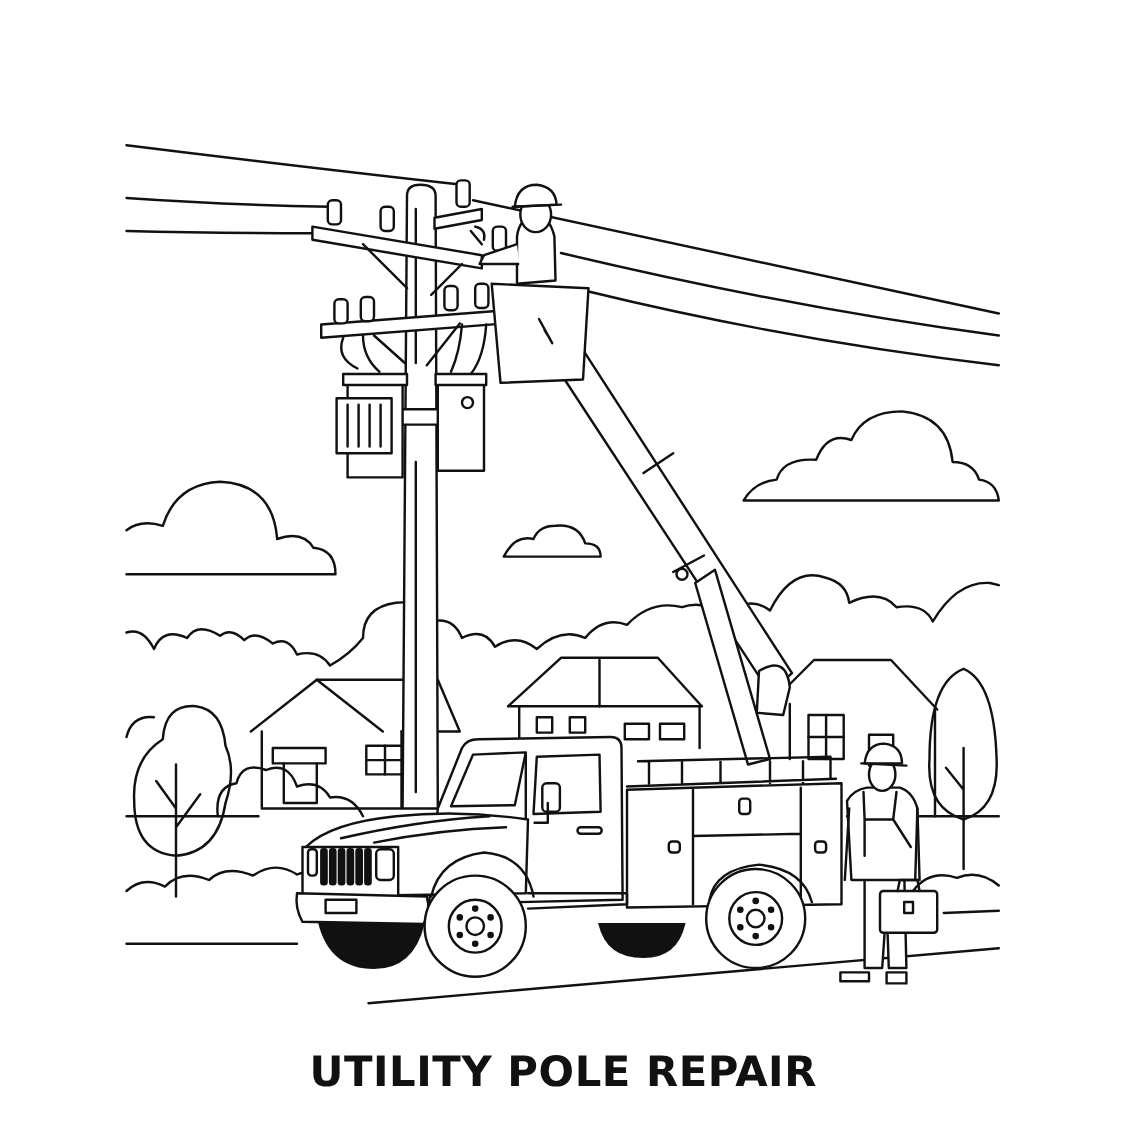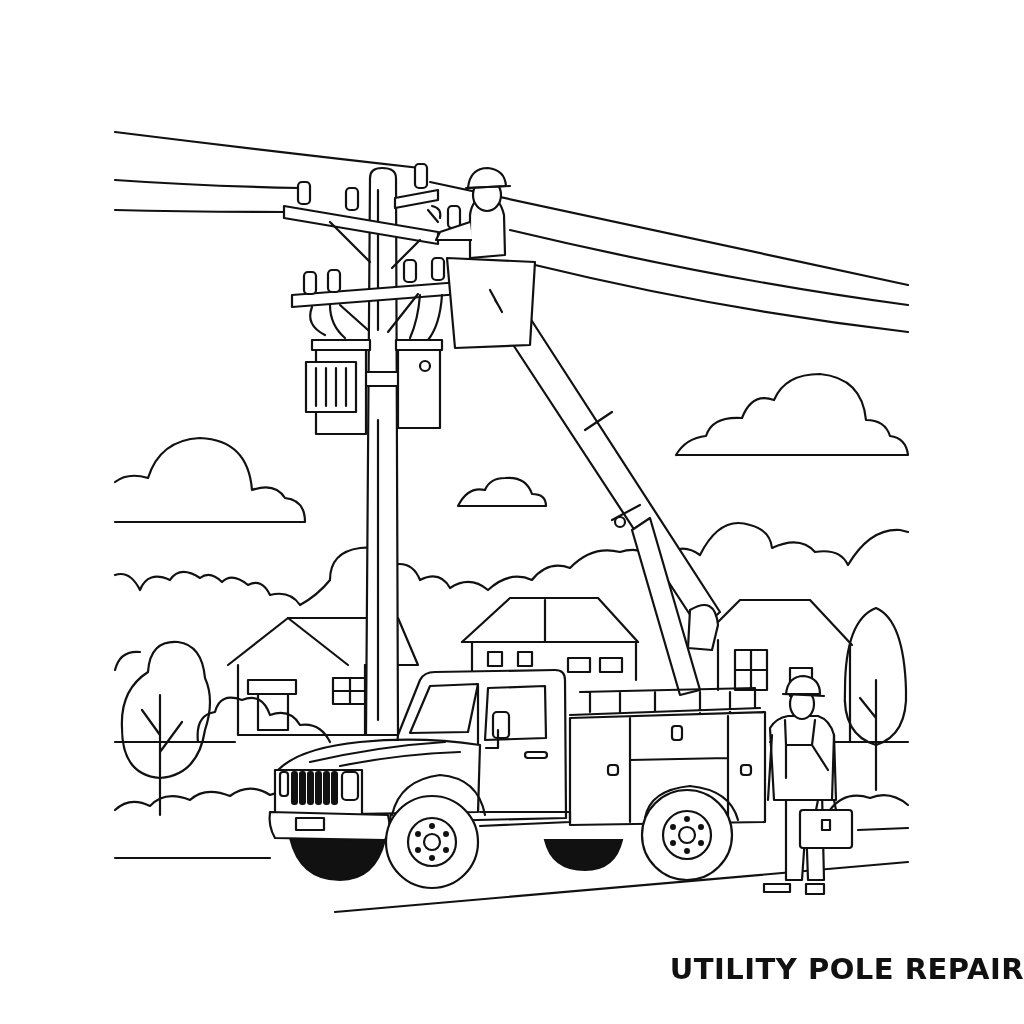--- a/index.html
+++ b/index.html
@@ -3,22 +3,22 @@
   <meta charset="utf-8">
   <style>
     html, body { margin: 0; padding: 0; background: #ffffff; }
     body { width: 1024px; height: 1024px; position: relative; overflow: hidden; }
     .art { position: absolute; left: 0; top: 0; width: 1024px; height: 1024px; }
     .art * { vector-effect: non-scaling-stroke; }
     .ln { fill: none; stroke: #111111; stroke-width: 2.2; stroke-linecap: round; stroke-linejoin: round; }
     .fw { fill: #ffffff; stroke: #111111; stroke-width: 2.2; stroke-linejoin: round; }
     .fk { fill: #111111; stroke: #111111; stroke-width: 2; }
     .caption {
-      position: absolute; left: 0; top: 952px; width: 1024px; text-align: right;
-      font-family: "DejaVu Sans", sans-serif; font-weight: bold; font-size: 29px;
+      position: absolute; left: 0; top: 952px; width: 1024px; text-align: center;
+      font-family: "DejaVu Sans", sans-serif; font-weight: bold; font-size: 38px;
       letter-spacing: 0.5px; color: #111111;
     }
   </style>
 </head>
 <body>
 
 <svg class="art" viewBox="0 0 1024 1024" xmlns="http://www.w3.org/2000/svg">
 
   <g>
     <path class="ln" d="M115 522 L305 522 Q305 500 285 498 Q275 482 252 490 Q248 440 200 438 Q160 440 148 478 Q128 472 115 482"></path>

